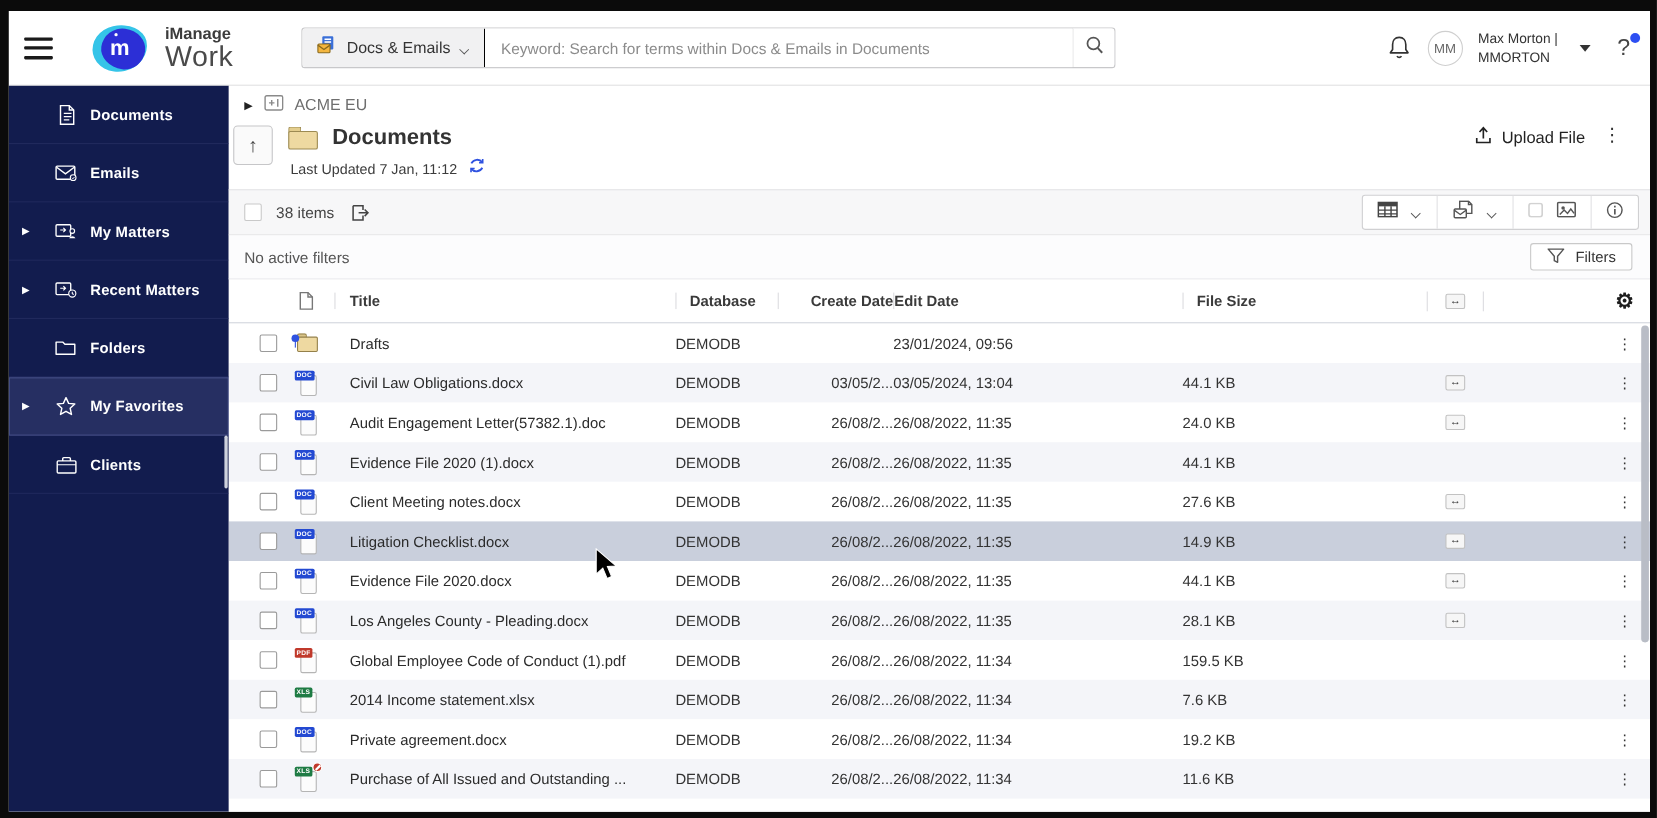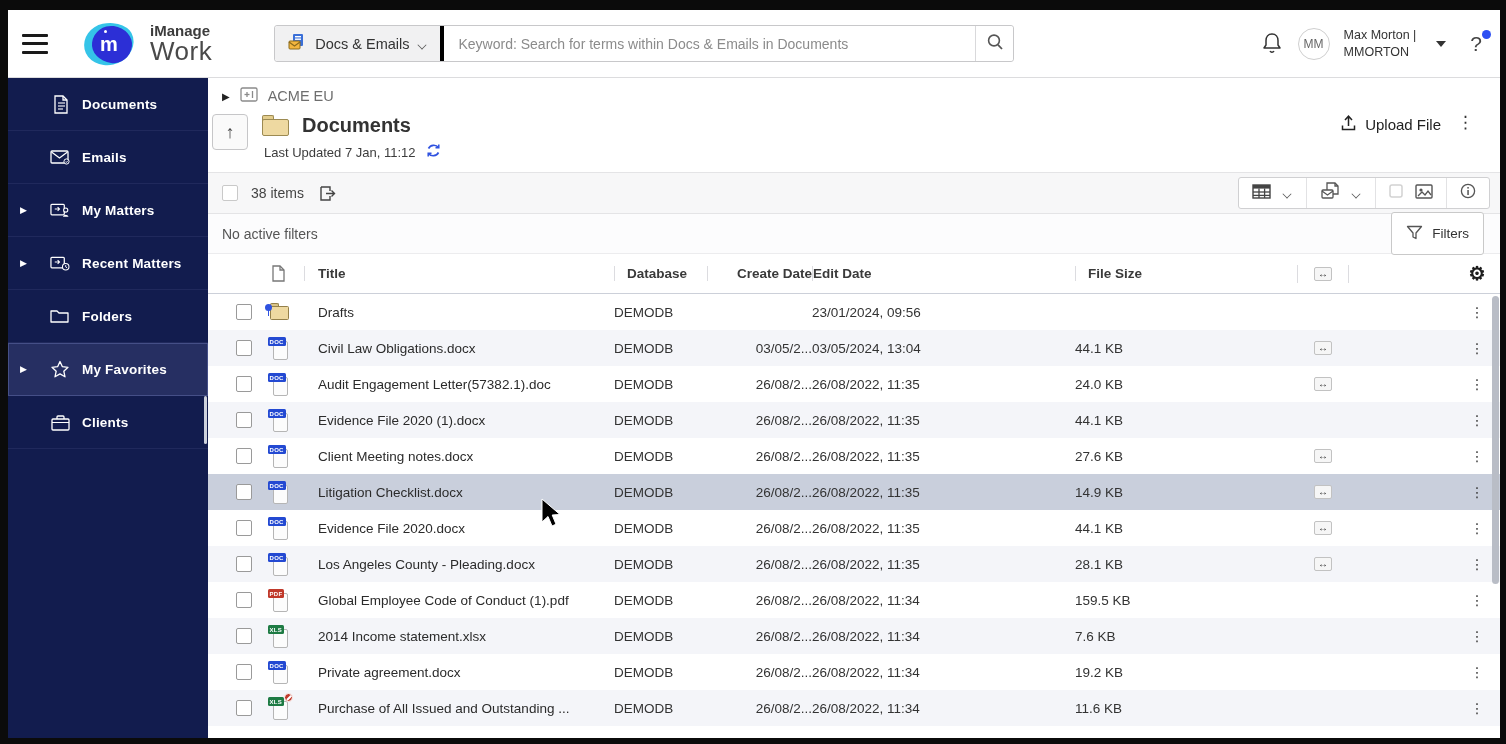--- a/index.html
+++ b/index.html
@@ -15,21 +15,21 @@
   .logo-blob { position:relative; width:56px; height:50px; }
   .blob-cyan { position:absolute; left:0; top:4px; width:50px; height:42px; background:#35c4e8; border-radius:46% 54% 50% 50%/ 50% 46% 54% 50%; transform:rotate(-12deg); }
   .blob-indigo { position:absolute; left:8px; top:7px; width:40px; height:37px; background:#2c2fd6; border-radius:48% 52% 46% 54%/ 52% 48% 52% 48%; transform:rotate(8deg); }
   .blob-m { position:absolute; left:16px; top:14px; color:#fff; font-size:20px; font-weight:bold; }
   .blob-dot { position:absolute; left:20px; top:11px; width:3px; height:3px; background:#fff; border-radius:50%; }
   .logo-text { margin-left:10px; line-height:1; }
   .logo-text .brand { font-size:15px; font-weight:bold; color:#3c3c3c; }
   .logo-text .product { font-size:26px; color:#4a4a4a; font-weight:400; letter-spacing:0.5px; }
 
   .searchgroup { display:flex; margin-left:62px; height:37px; width:740px; border:1px solid #c8c8ca; border-radius:3px; background:#fff; }
-  .scope { display:flex; align-items:center; gap:9px; background:#f1f1f2; padding:0 12px; border-right:4px solid #000000; border-radius:3px 0 0 3px; cursor:pointer; }
+  .scope { display:flex; align-items:center; gap:9px; background:#f1f1f2; padding:0 12px; border-right:1px solid #000000; border-radius:3px 0 0 3px; cursor:pointer; }
   .scope-label { font-size:14.5px; color:#333; }
   .chev { width:10px; height:6px; position:relative; }
   .chev::before { content:""; position:absolute; left:0; top:0; width:7px; height:7px; border-right:1.6px solid #555; border-bottom:1.6px solid #555; transform:rotate(45deg) scale(.8); }
   .search-input { flex:1; border:none; outline:none; font-size:14px; color:#333; padding:0 14px; font-family:"Liberation Sans", sans-serif; }
   .search-input::placeholder { color:#8b8b8b; }
   .search-btn { width:38px; display:flex; align-items:center; justify-content:center; border-left:1px solid #d9d9db; cursor:pointer; background:#fff; border-radius:0 3px 3px 0; }
 
   .top-right { margin-left:auto; display:flex; align-items:center; gap:14px; }
   .bell { cursor:pointer; display:flex; }
   .avatar { width:32px; height:32px; border-radius:50%; border:1px solid #cfcfcf; display:flex; align-items:center; justify-content:center; font-size:12px; color:#666; background:#fff; }
@@ -69,21 +69,21 @@
   .cb { width:16px; height:16px; border:1.5px solid #9a9a9a; border-radius:2px; background:#fff; display:inline-block; cursor:pointer; }
   .cb.light { border-color:#c9c9c9; }
   .count { margin-left:13px; font-size:14px; color:#444; }
   .exporticon { margin-left:14px; display:flex; cursor:pointer; }
   .viewtools { margin-left:auto; display:flex; border:1px solid #d0d0d2; border-radius:3px; background:#fff; height:32px; }
   .vt-seg { display:flex; align-items:center; gap:12px; padding:0 13px; border-left:1px solid #e2e2e4; cursor:pointer; }
   .vt-seg:first-child { border-left:none; }
 
   .filterbar { height:40px; display:flex; align-items:center; padding:0 16px 0 14px; border-bottom:1px solid #ececee; background:#fcfcfd; }
   .nofilters { font-size:14px; color:#555; }
-  .filtersbtn { margin-left:auto; display:flex; align-items:center; gap:9px; border:1px solid #c9c9c9; border-radius:3px; height:43px; padding:0 14px; font-size:13.5px; color:#333; background:#fff; cursor:pointer; }
+  .filtersbtn { margin-left:auto; display:flex; align-items:center; gap:9px; border:1px solid #c9c9c9; border-radius:3px; height:25px; padding:0 14px; font-size:13.5px; color:#333; background:#fff; cursor:pointer; }
 
   
   .thead { height:40px; display:flex; align-items:center; border-bottom:1px solid #ccd0d9; font-size:13.5px; font-weight:700; color:#3a3a3a; }
   .col-check { flex:0 0 44px; display:flex; justify-content:flex-end; }
   .col-ficon { flex:0 0 52px; display:flex; justify-content:center; }
   .col-title { flex:0 0 310px; padding-left:14px; overflow:hidden; white-space:nowrap; text-overflow:ellipsis; }
   .col-db { flex:0 0 93px; }
   .col-create { flex:0 0 105px;text-align:right; }
   .col-edit { flex:0 0 263px; }
   .col-size { flex:0 0 222px; }

